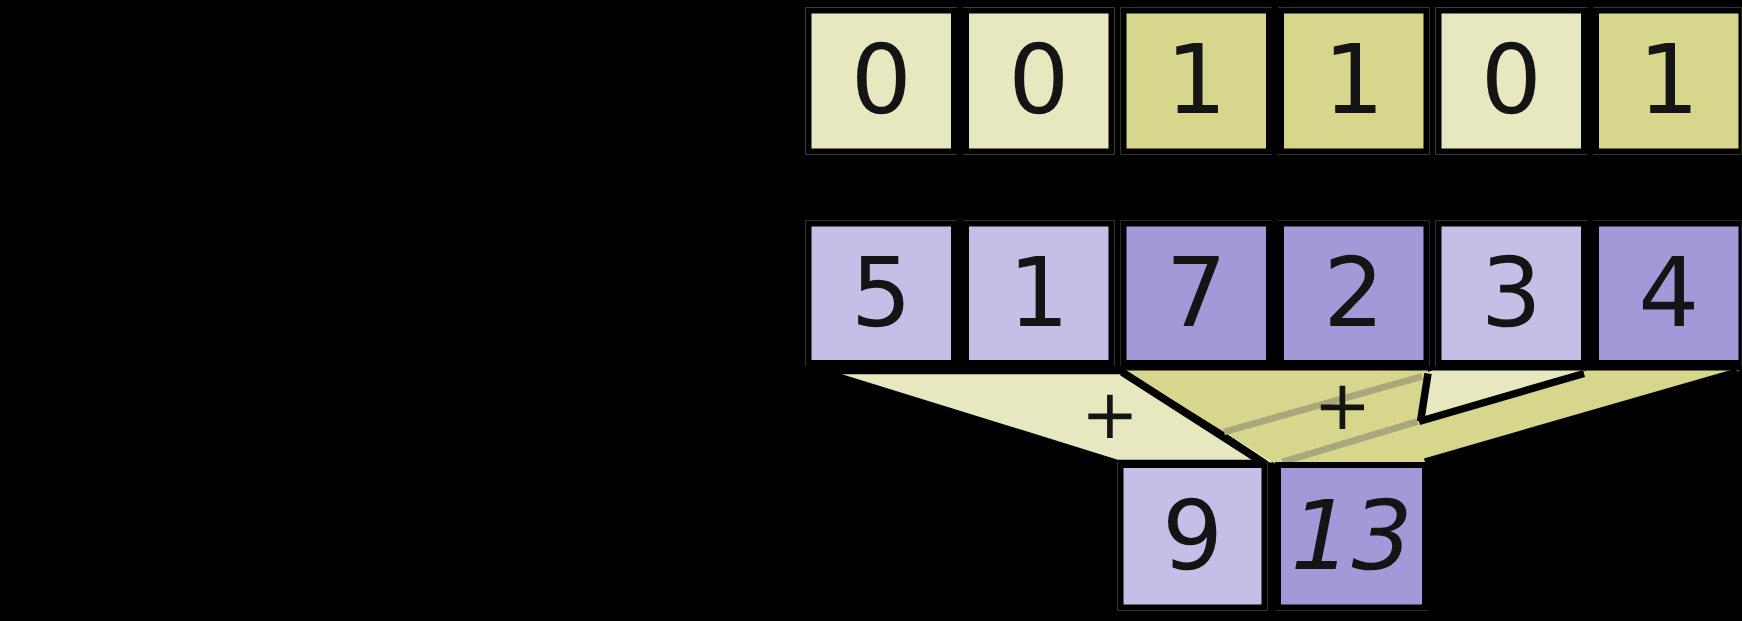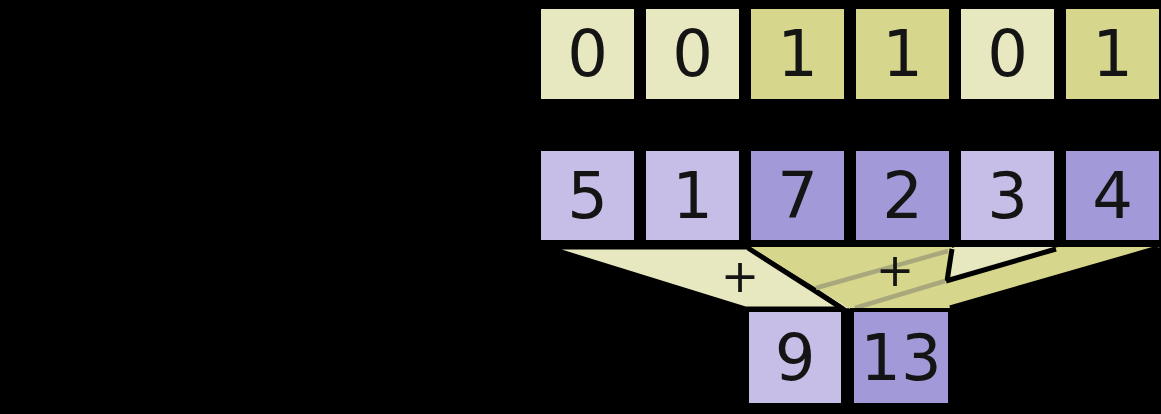--- a/index.html
+++ b/index.html
@@ -15,21 +15,21 @@
   .row-mask .cell{top:5px;width:101px;height:98px;}
   .row-values .cell{top:147px;width:101px;height:97px;}
   .row-results .cell{top:308px;height:99px;}
   .tone-light-yellow{background:#e8e8c0;}
   .tone-dark-yellow{background:#d6d68c;}
   .tone-light-purple{background:#c6bee6;}
   .tone-dark-purple{background:#a29ad8;}
   .col-0{left:537px;} .col-1{left:642px;} .col-2{left:747px;}
   .col-3{left:852px;} .col-4{left:957px;} .col-5{left:1062px;}
   .res-0{left:745px;width:100px;}
-  .res-1{left:850px;width:102px;}
+  .res-1{left:850px;width:102px;font-style:italic;}
   .funnel-svg{position:absolute;left:0;top:0;}
   .plus{
     position:absolute;color:#141414;font-size:46px;line-height:1;
     transform:translate(-50%,-52%);font-weight:400;
   }
   .plus-left{left:740px;top:277px;}
   .plus-right{left:895px;top:271px;}
 </style>
 </head>
 <body>

